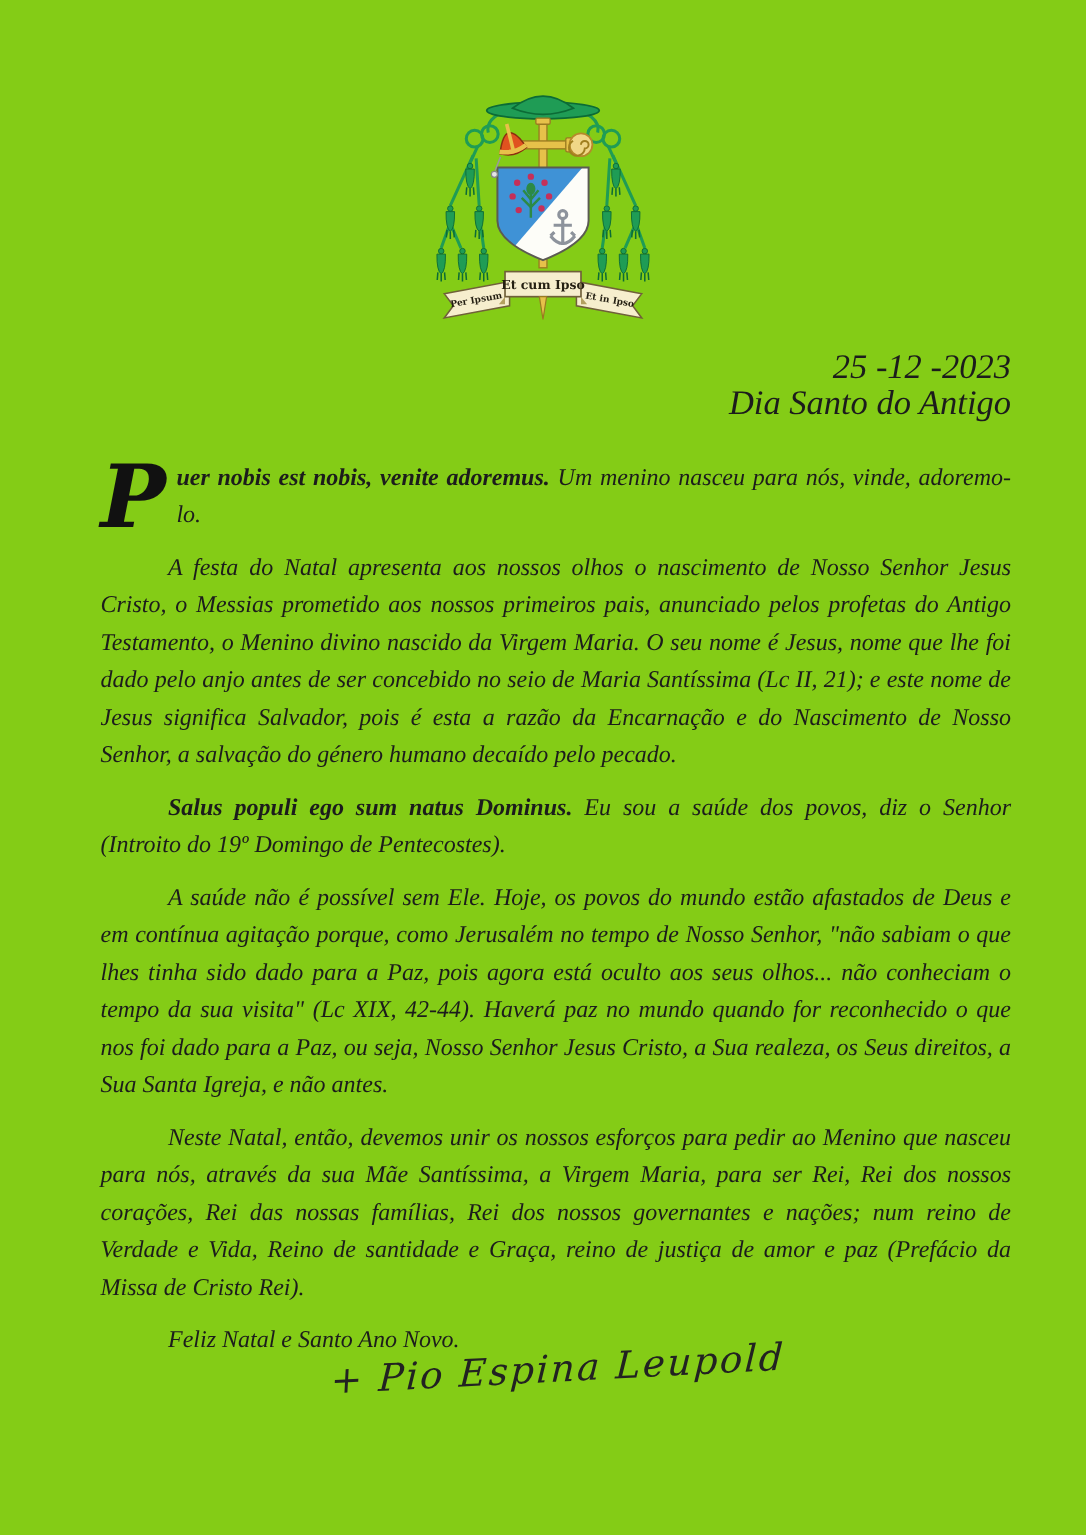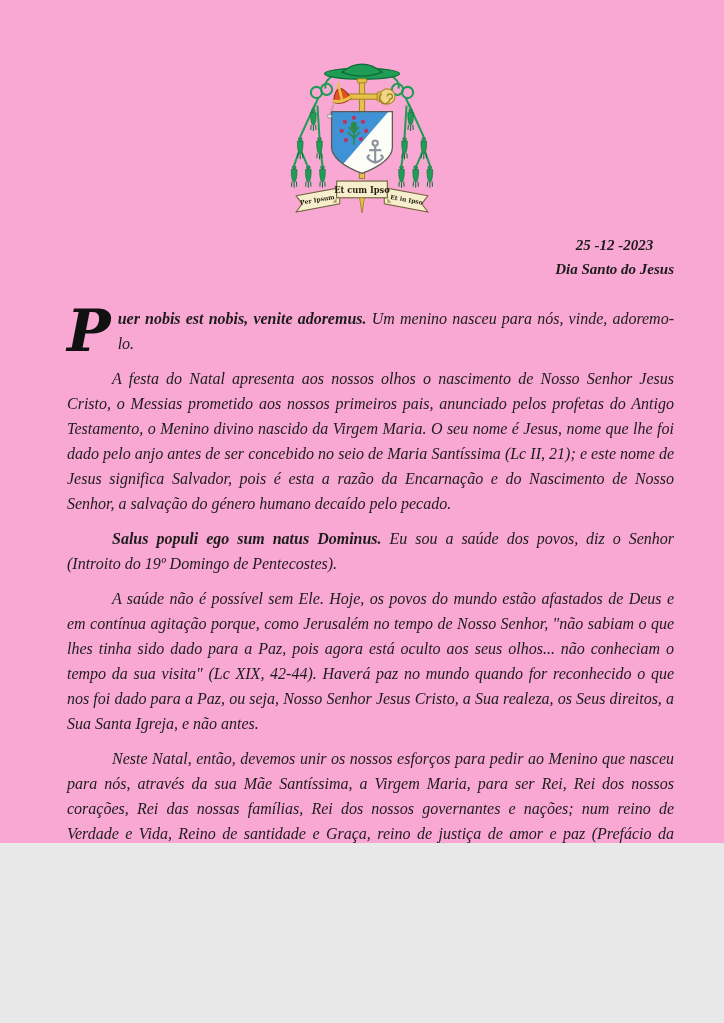--- a/index.html
+++ b/index.html
@@ -1,24 +1,24 @@
 <!DOCTYPE html>
 <html><head>
 <meta charset="utf-8">
 <style>
   html,body{margin:0;padding:0;background:#e8e8e8;}
   .page{
-    position:relative;width:724px;height:843px;background:#f9a8d4;
+    position:relative;width:724px;height:1023px;background:#84cc16;
     margin:0 auto;overflow:hidden;color:#1c1c1c;
     font-family:"Liberation Serif", serif;
   }
   .arms{position:absolute;top:58px;left:50%;transform:translateX(-50%);}
   .dateblock{
-    position:absolute;top:233px;right:50px;text-align:center;
-    font-style:italic;font-size:15px;line-height:24px;font-weight:bold;
+    position:absolute;top:233px;right:50px;text-align:right;
+    font-style:italic;font-size:23px;line-height:24px;
   }
   .bodytext{
     position:absolute;top:306px;left:67px;width:607px;
     font-style:italic;font-size:16px;line-height:25px;
     text-align:justify;
   }
   .bodytext p{margin:0 0 10px 0;text-indent:45px;}
   .bodytext p.opening{text-indent:0;}
   .lead{font-weight:700;font-style:italic;}
   .dropcap{
@@ -134,21 +134,21 @@
         <text class="banner-text" x="31" y="142" font-size="6" text-anchor="middle" fill="#241f12" transform="rotate(-10 31 140)">Per Ipsum</text>
         <text class="banner-text" x="119" y="142" font-size="6" text-anchor="middle" fill="#241f12" transform="rotate(10 119 140)">Et in Ipso</text>
       </g>
 
       <polygon points="72.6,138 77.4,138 75,153" fill="#e6c14a" stroke="#9a7b21" stroke-width="0.8"></polygon>
     </svg>
   </div>
 
   <div class="dateblock">
     <div>25 -12 -2023</div>
-    <div>Dia Santo do Jesus</div>
+    <div>Dia Santo do Antigo</div>
   </div>
 
   <div class="bodytext">
     <p class="opening">
       <span class="dropcap">P</span><span class="lead">uer nobis est nobis, venite adoremus.</span><span> Um menino nasceu para nós, vinde, adoremo-lo.</span>
     </p>
     <p>
       <span>A festa do Natal apresenta aos nossos olhos o nascimento de Nosso Senhor Jesus Cristo, o Messias prometido aos nossos primeiros pais, anunciado pelos profetas do Antigo Testamento, o Menino divino nascido da Virgem Maria. O seu nome é Jesus, nome que lhe foi dado pelo anjo antes de ser concebido no seio de Maria Santíssima (Lc II, 21); e este nome de Jesus significa Salvador, pois é esta a razão da Encarnação e do Nascimento de Nosso Senhor, a salvação do género humano decaído pelo pecado.</span>
     </p>
     <p>

